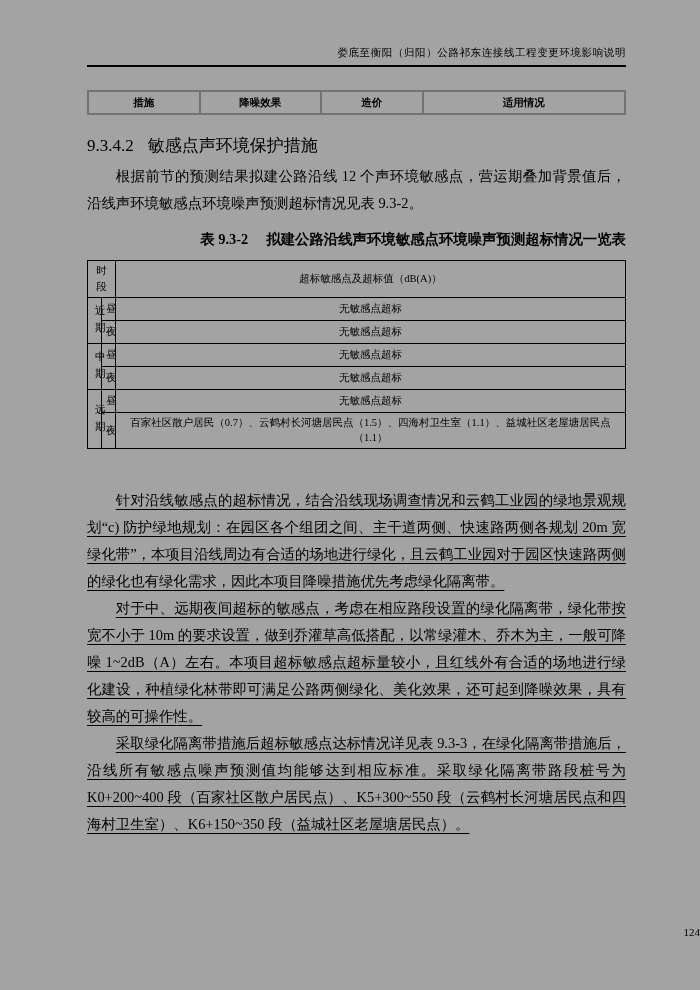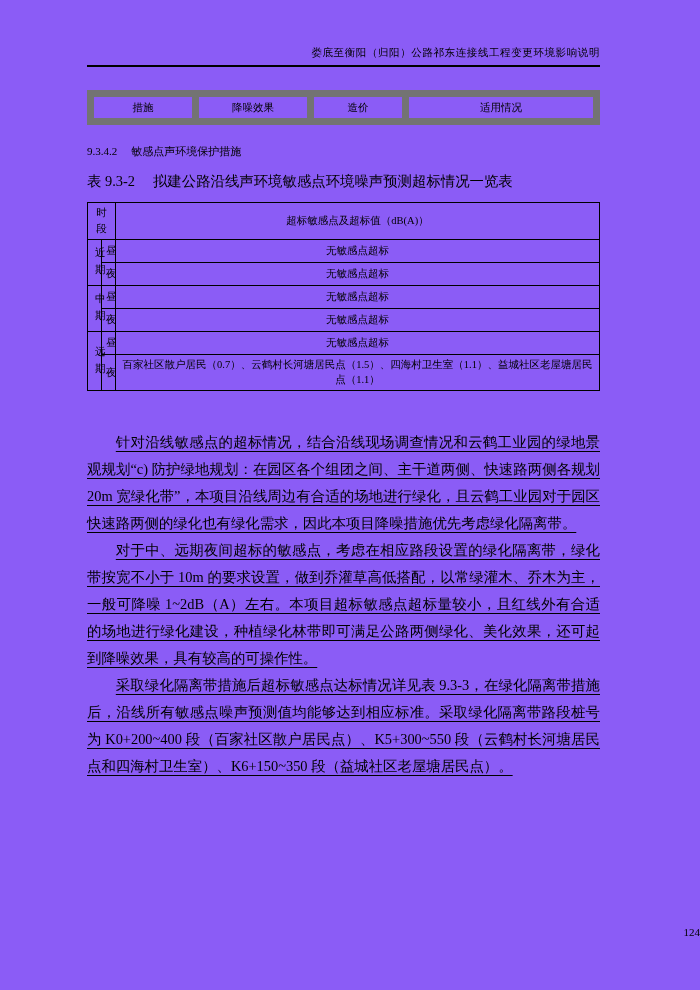--- a/index.html
+++ b/index.html
@@ -5,78 +5,78 @@
   * { box-sizing: border-box; }
   html, body { margin: 0; padding: 0; background: #ffffff; }
   body {
     width: 700px; height: 990px;
     font-family: "Liberation Serif", "DejaVu Serif", serif;
     color: #000;
   }
   .page {
     position: relative;
     width: 700px; height: 990px;
-    padding: 46px 100px 0 87px;
-    background: #8b5cf6;
+    padding: 46px 74px 0 87px;
+    background: #a3a3a3;
     overflow: hidden;
   }
   
   .doc-header {
     text-align: right;
     font-size: 10.5px;
     letter-spacing: 0.6px;
     padding-bottom: 5px;
     border-bottom: 2px solid #000;
   }
   
   table.t1 {
     width: 100%;
     border-collapse: collapse;
     margin-top: 23px;
     font-size: 10.5px;
     table-layout: fixed;
   }
   table.t1 td {
-    border: 7px solid #737373;
+    border: 2px solid #737373;
     text-align: center;
     vertical-align: middle;
     padding: 3px 4px;
     line-height: 1.45;
-    font-weight: normal;
+    font-weight: bold;
   }
   table.t1 tr { height: 22px; }
   table.t1 tr.tall { height: 33px; }
   .t1 .c1 { width: 20.8%; }
   .t1 .c2 { width: 22.6%; }
   .t1 .c3 { width: 18.9%; }
   .t1 .c4 { width: 37.7%; }
   
   .section-heading {
     margin-top: 19px;
-    font-size: 11px;
+    font-size: 17px;
   }
   .section-heading .num { margin-right: 14px; }
   
   .para {
     margin: 0;
     font-size: 14.4px;
     line-height: 27px;
     text-align: justify;
     text-indent: 2em;
   }
   .para.first { margin-top: 6px; }
   .para.u {
     text-decoration: underline;
     text-underline-offset: 4px;
   }
   
   .caption {
     margin-top: 13px;
-    text-align: left;
-    font-weight: normal;
+    text-align: right;
+    font-weight: bold;
     font-size: 14.4px;
   }
   .caption .cap-label { margin-right: 18px; }
   
   table.t2 {
     width: 100%;
     border-collapse: collapse;
     margin-top: 11px;
     margin-bottom: 38px;
     font-size: 10.5px;
@@ -124,20 +124,21 @@
         <td class="c3">造价</td>
         <td class="c4">适用情况</td>
       </tr>
     </tbody>
   </table>
 
   <div class="section-heading">
     <span class="num">9.3.4.2</span><span>敏感点声环境保护措施</span>
   </div>
 
+  <p class="para first">根据前节的预测结果拟建公路沿线 12 个声环境敏感点，营运期叠加背景值后，沿线声环境敏感点环境噪声预测超标情况见表 9.3-2。</p>
 
   <div class="caption">
     <span class="cap-label">表 9.3-2</span><span>拟建公路沿线声环境敏感点环境噪声预测超标情况一览表</span>
   </div>
 
   <table class="t2">
     <tbody>
       <tr>
         <td class="pc" colspan="2">时段</td>
         <td>超标敏感点及超标值（dB(A)）</td>

